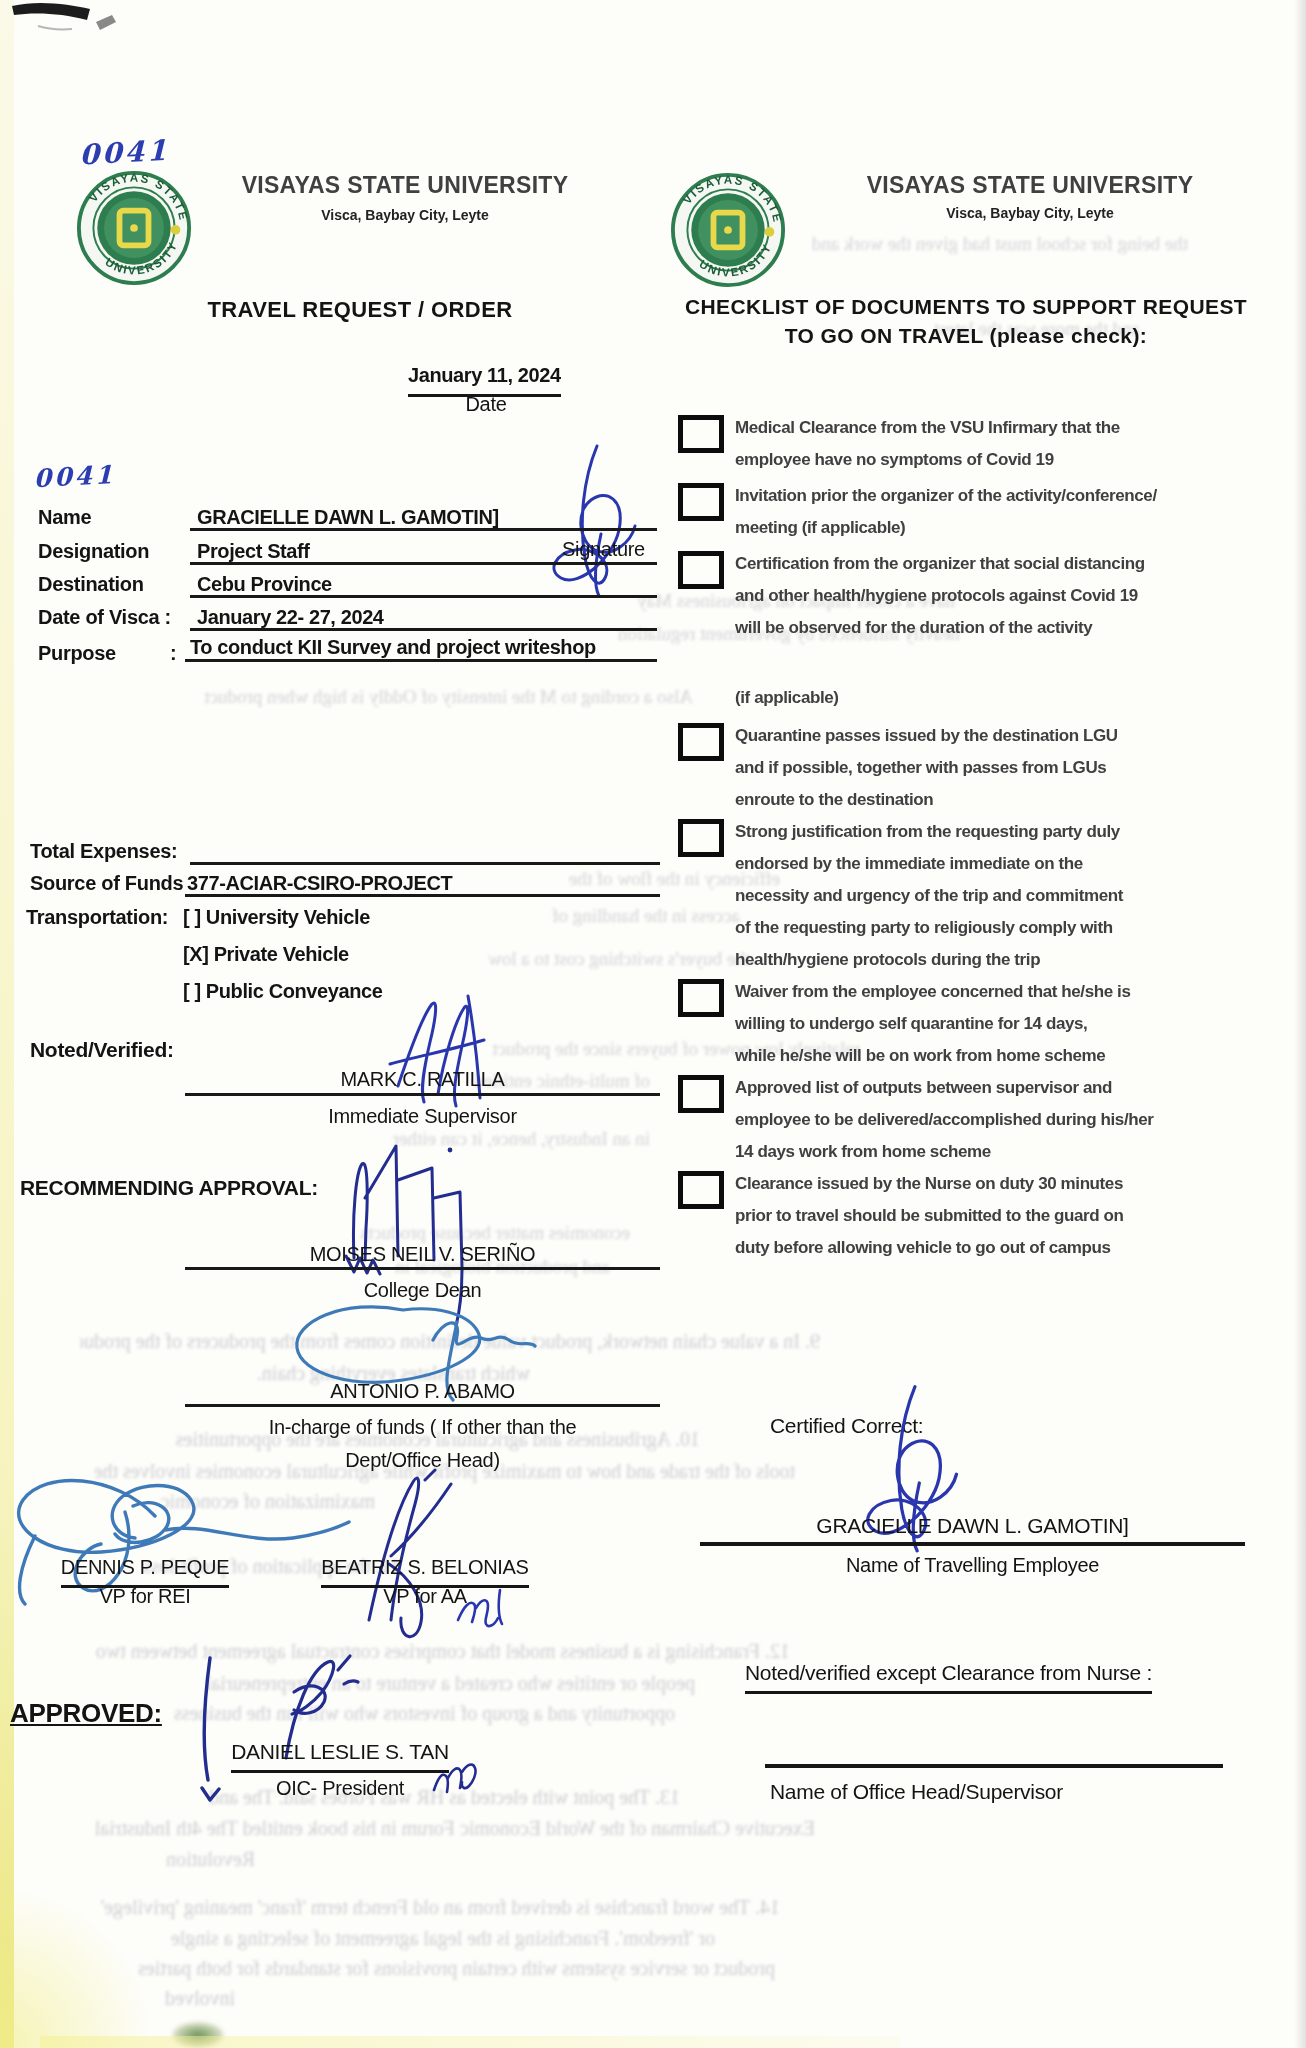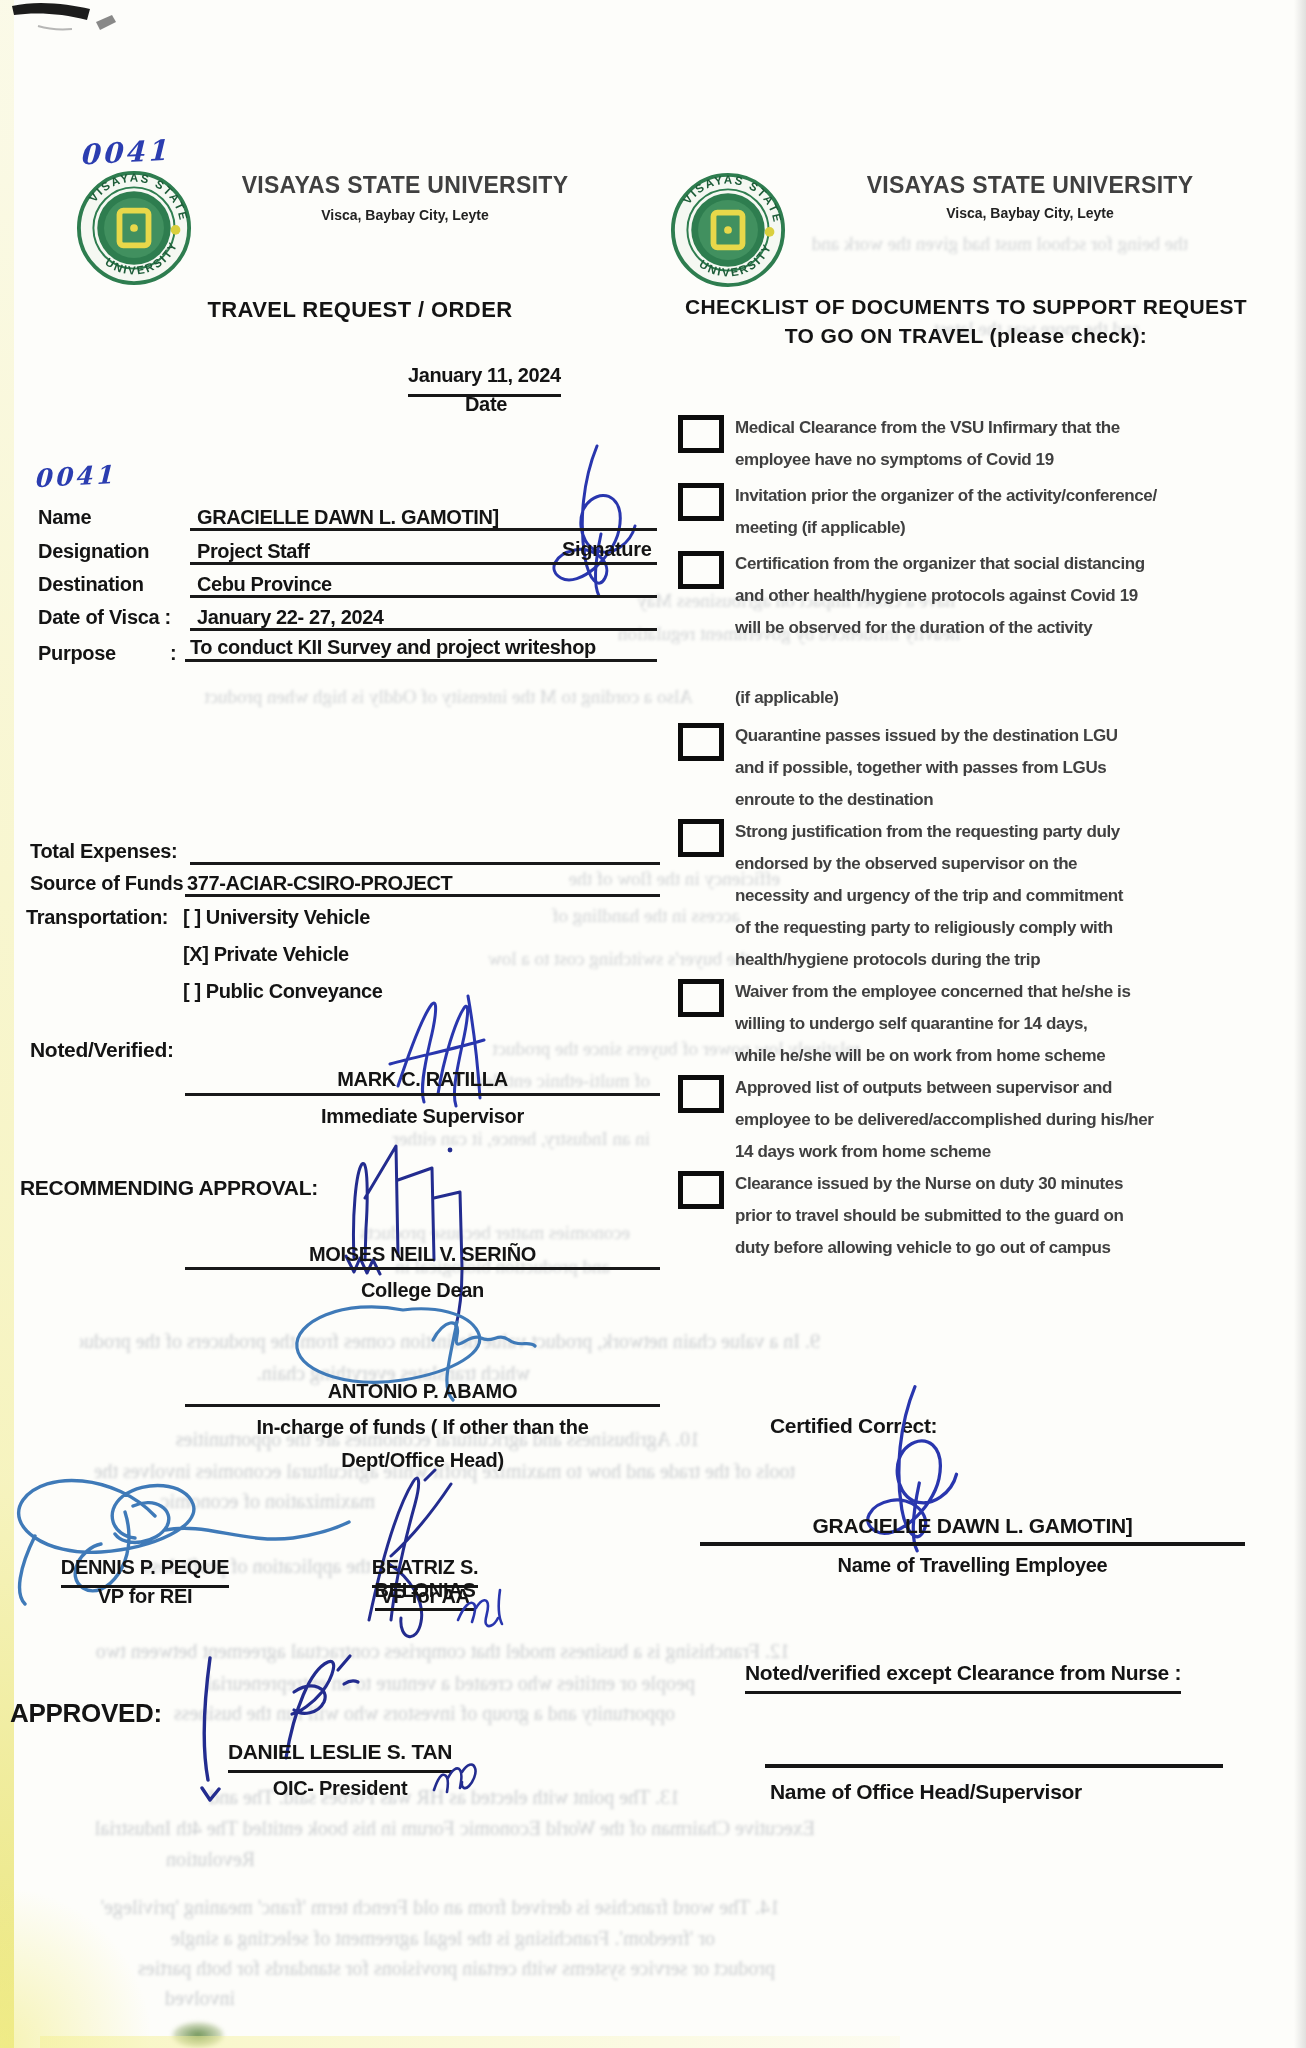--- a/index.html
+++ b/index.html
@@ -6,21 +6,21 @@
   #page{position:relative;width:1306px;height:2048px;background:#fdfdfa;overflow:hidden;
         font-family:"Liberation Sans",sans-serif;color:#141414;}
   .abs{position:absolute;}
   .b{font-weight:bold;}
   .ctr{text-align:center;}
   .uni{font-size:23px;font-weight:bold;letter-spacing:.3px;color:#404040;}
   .addr{font-size:14px;font-weight:bold;color:#222;text-align:center;}
   .ftitle{font-size:22px;font-weight:bold;letter-spacing:.4px;}
   .lbl{font-size:20px;font-weight:bold;letter-spacing:-.3px;}
   .val{font-size:20px;font-weight:bold;letter-spacing:-.4px;white-space:nowrap;}
-  .cap{font-size:20px;font-weight:bold;letter-spacing:-.3px;text-align:center;}
+  .cap{font-size:20px;font-weight:normal;letter-spacing:-.3px;text-align:center;}
   .rule{position:absolute;border-bottom:3px solid #191919;}
   .rule4{position:absolute;border-bottom:4px solid #161616;}
   .uline{border-bottom:3px solid #161616;padding-bottom:7px;}
   .chk-item{position:absolute;left:735px;width:545px;}
   .chk-item div{font-size:17px;font-weight:bold;line-height:32px;letter-spacing:-.4px;
                 white-space:nowrap;color:#404040;}
   .cbx{position:absolute;left:678px;width:36px;height:28px;border:5px solid #0c0c0c;background:transparent;}
   .hand{font-family:"DejaVu Serif",serif;font-style:italic;font-weight:600;color:#2b3db0;
         letter-spacing:3px;transform:rotate(-3deg) skewX(-6deg);}
   .ghost{position:absolute;transform:scaleX(-1);filter:blur(1.7px);opacity:.40;color:#8d939c;
@@ -191,21 +191,21 @@
 
   <svg class="abs" style="left:325px;top:1460px;" width="180" height="195" viewBox="0 0 180 195">
     <path d="M44,160 C56,104 72,48 88,22 C94,12 96,22 90,44 C80,80 70,124 66,160 M66,96 C88,76 110,48 126,24 M64,104 C86,118 100,142 96,162 C92,184 74,180 76,158 M100,20 l10,-10" fill="none" stroke="#232c8f" stroke-width="3" stroke-linecap="round"></path>
   </svg>
   <div class="abs cap ctr" style="left:320px;top:1556px;width:210px;"><span class="uline">BEATRIZ S. BELONIAS</span></div>
   <div class="abs cap ctr" style="left:320px;top:1585px;width:210px;">VP for AA</div>
   <svg class="abs" style="left:450px;top:1580px;" width="55" height="62" viewBox="0 0 55 62">
     <path d="M8,40 c6,-14 12,-20 16,-16 c3,3 0,12 -2,18 m4,-14 c6,-10 12,-10 12,-2 c0,8 -4,14 -2,18 c2,4 8,2 12,-6 m2,-28 c-2,14 -2,26 2,34" fill="none" stroke="#2936ae" stroke-width="2.6" stroke-linecap="round"></path>
   </svg>
 
-  <div class="abs b" style="left:10px;top:1698px;font-size:26px;letter-spacing:-.3px;">APPROVED:</div>
+  <div class="abs b" style="left:10px;top:1698px;font-size:26px;letter-spacing:-.3px;text-decoration:underline;">APPROVED:</div>
   <svg class="abs" style="left:182px;top:1640px;" width="200" height="170" viewBox="0 0 200 170">
     <path d="M28,18 C22,62 20,108 26,140 M20,148 l8,12 l9,-11" fill="none" stroke="#232c8f" stroke-width="3.4" stroke-linecap="round" stroke-linejoin="round"></path>
     <path d="M104,118 C112,70 128,30 146,22 C156,18 152,36 140,52 C130,64 118,72 110,74 M112,52 C130,40 148,48 142,62 C136,74 120,76 112,70 M156,30 l12,-14 M162,44 c6,-4 10,-4 14,-2" fill="none" stroke="#232c8f" stroke-width="3.2" stroke-linecap="round"></path>
   </svg>
   <div class="abs cap ctr" style="left:215px;top:1740px;width:250px;font-size:21px;"><span class="uline">DANIEL LESLIE S. TAN</span></div>
   <div class="abs cap ctr" style="left:215px;top:1777px;width:250px;">OIC- President</div>
   <svg class="abs" style="left:428px;top:1754px;" width="55" height="52" viewBox="0 0 55 52">
     <path d="M6,36 c4,-12 8,-18 12,-14 c3,3 2,10 1,16 m1,-14 c4,-8 9,-12 12,-8 c3,4 1,12 0,18 m2,-16 c5,-8 11,-10 13,-4 c2,5 -2,14 -6,18 c-4,4 -8,2 -7,-4" fill="none" stroke="#232c8f" stroke-width="2.6" stroke-linecap="round"></path>
   </svg>
 
@@ -261,21 +261,21 @@
   <div class="cbx" style="top:723px;"></div>
   <div class="chk-item" style="top:720px;">
     <div>Quarantine passes issued by the destination LGU</div>
     <div>and if possible, together with passes from LGUs</div>
     <div>enroute to the destination</div>
   </div>
 
   <div class="cbx" style="top:819px;"></div>
   <div class="chk-item" style="top:816px;">
     <div>Strong justification from the requesting party duly</div>
-    <div>endorsed by the observed supervisor on the</div>
+    <div>endorsed by the immediate immediate on the</div>
     <div>necessity and urgency of the trip and commitment</div>
     <div>of the requesting party to religiously comply with</div>
     <div>health/hygiene protocols during the trip</div>
   </div>
 
   <div class="cbx" style="top:979px;"></div>
   <div class="chk-item" style="top:976px;">
     <div>Waiver from the employee concerned that he/she is</div>
     <div>willing to undergo self quarantine for 14 days,</div>
     <div>while he/she will be on work from home scheme</div>

